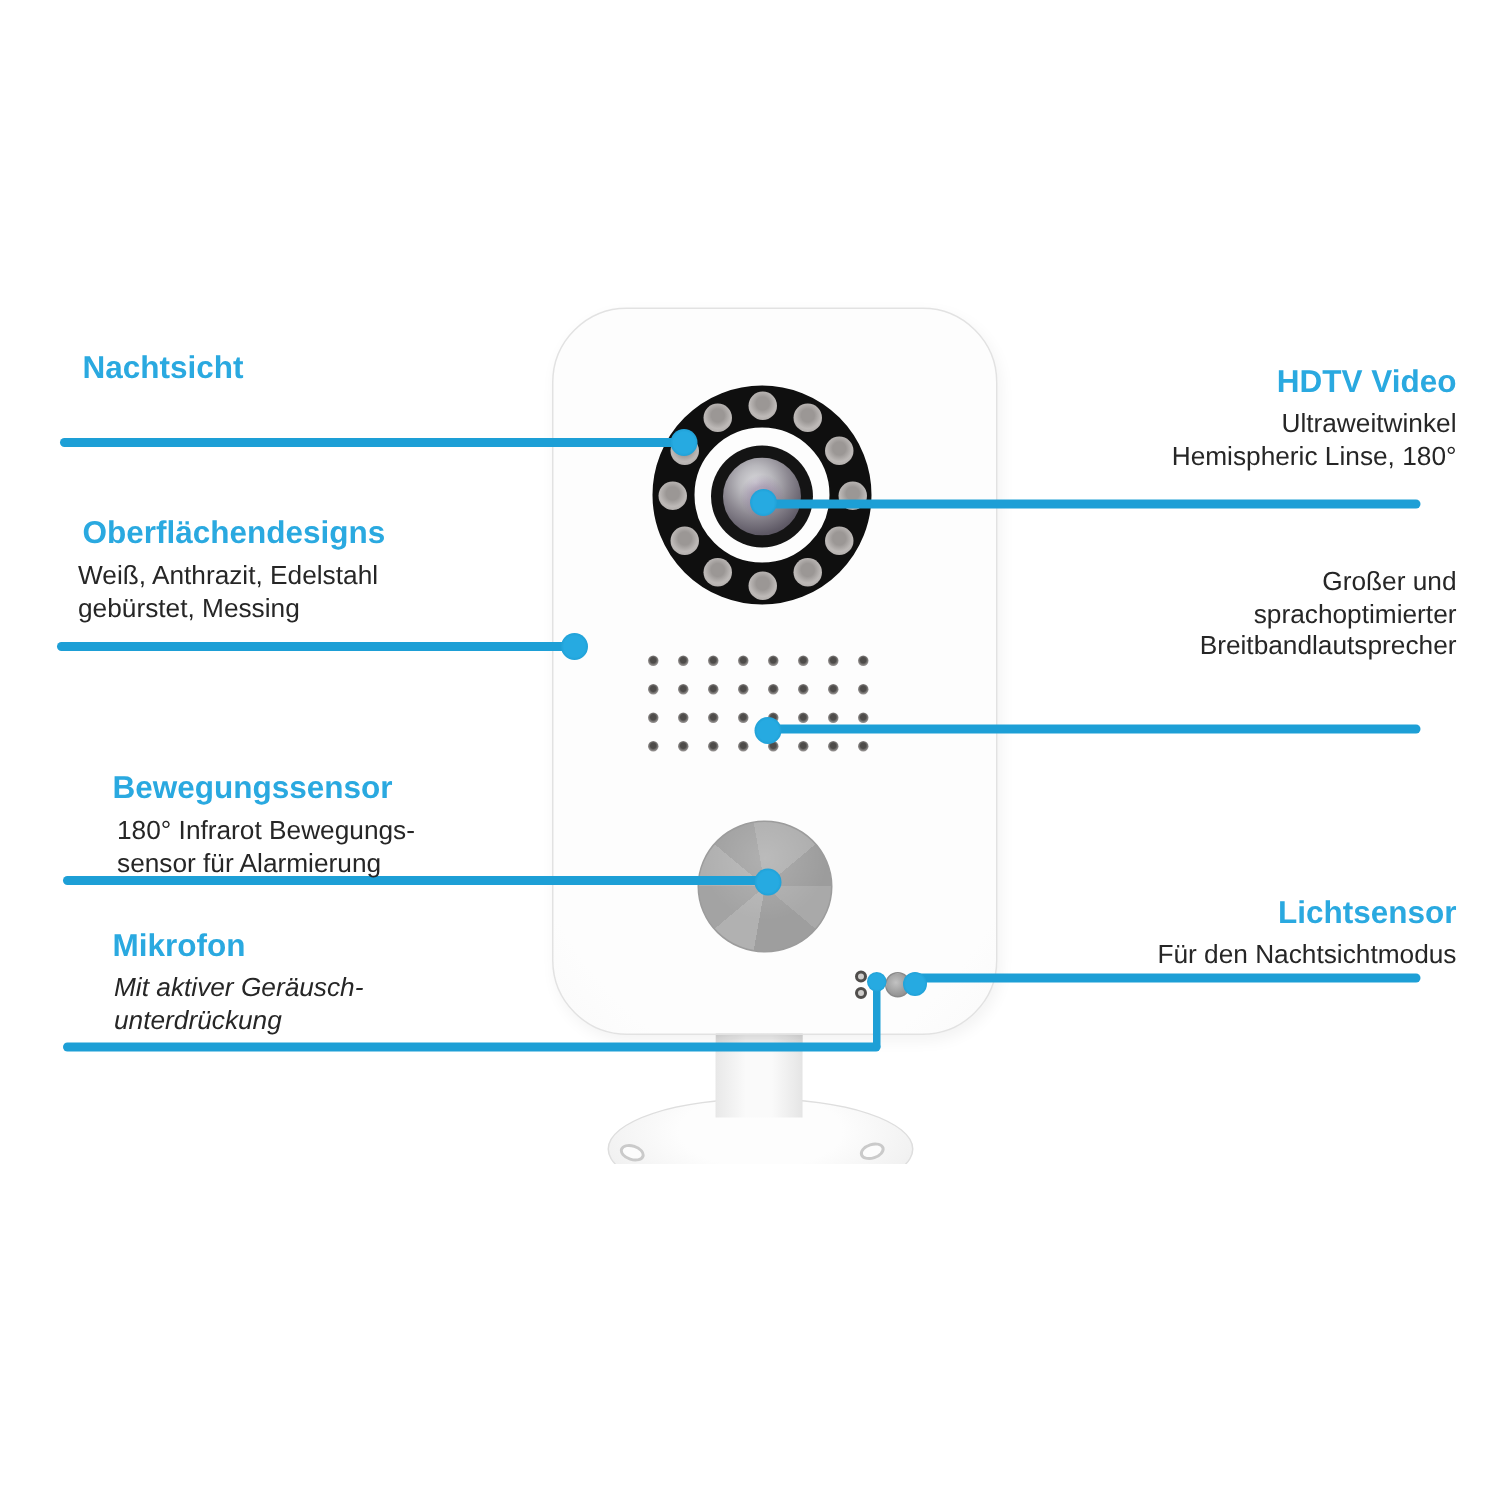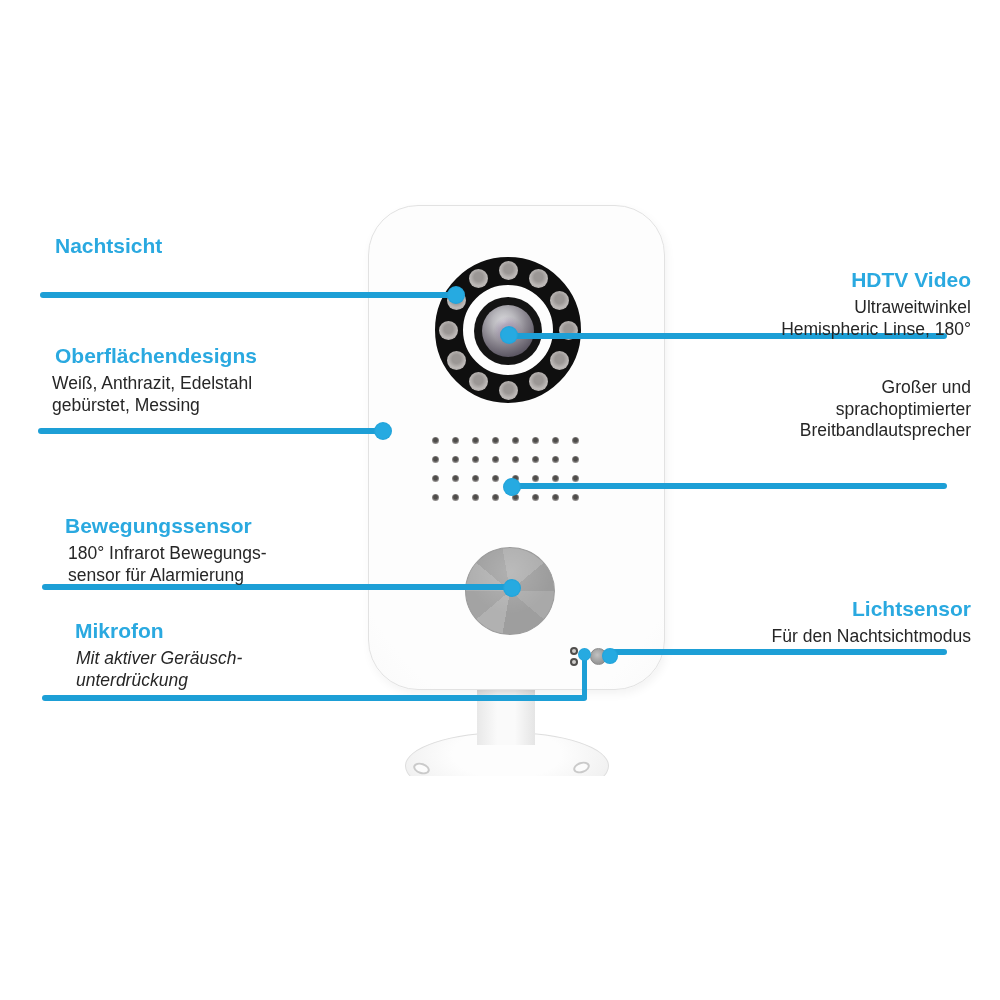--- a/index.html
+++ b/index.html
@@ -10,25 +10,25 @@
   }
   
   .fb{position:absolute;white-space:nowrap;}
   .fb .t{font-size:21px;font-weight:bold;color:#2aa9e0;line-height:27px;margin-bottom:4px;}
   .fb .d{font-size:17.5px;color:#262626;line-height:21.5px;}
   .fb-right{text-align:right;}
   #fbNacht{left:55px;top:232px;}
   #fbNacht .d{margin-left:7px;}
   #fbOber{left:52px;top:342px;}
   #fbOber .t{margin-left:3px;}
-  #fbBeweg{left:65px;top:512px;}
+  #fbBeweg{left:75px;top:512px;}
   #fbBeweg .d{margin-left:3px;}
   #fbMikro{left:75px;top:617px;}
   #fbMikro .d{margin-left:1px;font-style:italic;}
-  #fbHdtv{right:74px;top:266px;}
+  #fbHdtv{right:74px;top:241px;}
   #fbLaut{right:74px;top:377px;}
   #fbLicht{right:74px;top:595px;}
   
   .cl{position:absolute;height:5.5px;background:#1d9fd6;border-radius:3px;}
   #clNacht{left:40px;top:292px;width:420px;}
   #clOber{left:38px;top:428px;width:350px;}
   #clBeweg{left:42px;top:584px;width:474px;}
   #clMikroH{left:42px;top:695px;width:545px;}
   #clMikroV{left:581.5px;top:652px;width:5.5px;height:48px;}
   #clHdtv{left:509px;top:333px;width:438px;}

